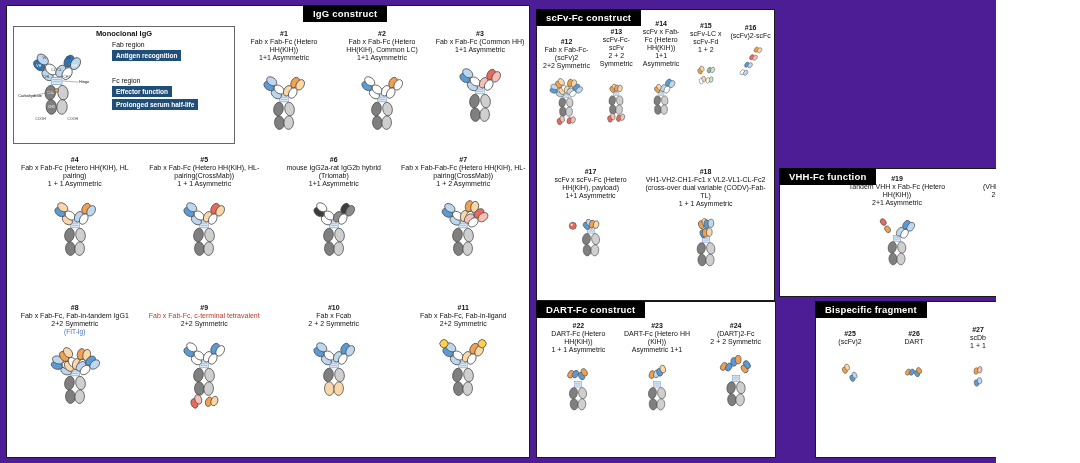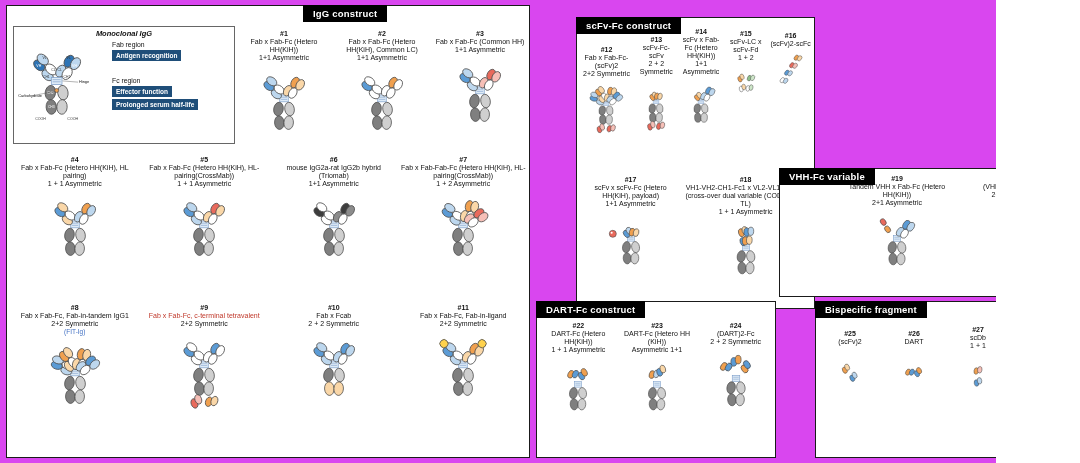--- a/index.html
+++ b/index.html
@@ -1,21 +1,21 @@
 <!DOCTYPE html>
 <html><head>
 <meta charset="utf-8">
 <style>
   *{margin:0;padding:0;box-sizing:border-box;}
   html,body{background:#fff;}
   body{font-family:"Liberation Sans","DejaVu Sans",sans-serif;color:#111;}
-  #stage{position:relative;width:996px;height:463px;background:#d946ef;overflow:hidden;}
+  #stage{position:relative;width:996px;height:463px;background:#4c1d95;overflow:hidden;}
   .panel{position:absolute;border:1.3px solid #1a1a1a;background:#fff;}
   #panel-igg{left:6px;top:5px;width:524px;height:453px;}
-  #panel-scfv{left:536px;top:17px;width:239px;height:292px;margin-left:40px;}
+  #panel-scfv{left:536px;top:9px;width:239px;height:292px;}
   #panel-vhh{left:779px;top:168px;width:296px;height:129px;}
   #panel-dart{left:536px;top:301px;width:240px;height:157px;}
   #panel-frag{left:815px;top:301px;width:260px;height:157px;}
   .panel-header{position:absolute;background:#000;color:#fff;font-weight:bold;font-size:9.5px;padding:3px 10px;letter-spacing:.2px;white-space:nowrap;z-index:5;}
   #panel-igg .panel-header{left:296px;top:-1px;}
   #panel-scfv .panel-header,#panel-vhh .panel-header,#panel-dart .panel-header,#panel-frag .panel-header{left:-1px;top:-1px;}
   .row{position:absolute;display:flex;align-items:flex-start;}
   #igg-row1{left:228px;top:24px;width:294px;}
   #igg-row2{left:3px;top:150px;width:518px;}
   #igg-row3{left:3px;top:298px;width:518px;}
@@ -24,21 +24,21 @@
   #vhh-row{left:58px;top:4px;width:236px;}
   #dart-row{left:2px;top:20px;width:236px;}
   #frag-row{left:2px;top:4px;width:256px;}
   .construct{flex:1;display:flex;flex-direction:column;align-items:center;padding:0 2px;text-align:center;min-width:0;}
   .c-num{font-size:7px;font-weight:bold;line-height:1.15;}
   .c-name{font-size:7px;line-height:1.15;}
   .c-stoich{font-size:7px;line-height:1.15;}
   .c-note{font-size:6.5px;line-height:1.2;}
   .glyph{margin-top:2px;display:block;}
   .inset{position:absolute;left:6px;top:20px;width:222px;height:118px;border:1px solid #666;background:#fff;}
-  .inset-title{text-align:center;font-size:7.5px;font-weight:600;margin-top:2px;font-style:italic;}
+  .inset-title{text-align:center;font-size:7.5px;font-weight:600;margin-top:2px;}
   #inset-svg{position:absolute;left:2px;top:13px;width:92px;height:100px;}
   .inset-labels{position:absolute;left:98px;top:12px;width:120px;display:flex;flex-direction:column;align-items:flex-start;}
   .ins-txt{font-size:6.8px;color:#111;margin-top:2px;}
   .ins-box{background:#1F4E79;color:#fff;font-size:6.5px;font-weight:bold;padding:2px 4px;margin-top:2px;white-space:nowrap;}
   .ins-gap{height:14px;}
   svg text{font-family:"Liberation Sans","DejaVu Sans",sans-serif;}
 </style>
 </head>
 <body>
 
@@ -619,21 +619,21 @@
               <ellipse cx="2.7" cy="-11" rx="3.9" ry="5.7" fill="#FAD7A8" stroke="#4D4D4D" stroke-width="0.9" transform="rotate(-8 2.7 -11)"></ellipse>
               <ellipse cx="-2.7" cy="-21.5" rx="3.9" ry="5.7" fill="#5B9BD5" stroke="#4D4D4D" stroke-width="0.9" transform="rotate(-8 -2.7 -21.5)"></ellipse>
               <ellipse cx="2.7" cy="-23.5" rx="3.9" ry="5.7" fill="#BDD7EE" stroke="#4D4D4D" stroke-width="0.9" transform="rotate(-8 2.7 -23.5)"></ellipse>
             </g>
           </svg>
         </div>
       </div>
   </section>
 
   <section class="panel" id="panel-vhh">
-    <div class="panel-header">VHH-Fc variable</div>
+    <div class="panel-header">VHH-Fc function</div>
     <div class="row" id="vhh-row">
         <div class="construct" style="padding-top: 2px;">
           <div class="c-num">#19</div>
           <div class="c-name">Tandem VHH x Fab-Fc (Hetero HH(KiH))</div>
           <div class="c-stoich">2+1 Asymmetric</div>
           <svg viewBox="0 0 80 94" class="glyph" style="width: 58px;">
             <rect x="35" y="36.5" width="10" height="8" fill="#DEEBF7" stroke="#7A9CC8" stroke-width="0.8"></rect>
             <line x1="36.3" y1="39" x2="43.7" y2="39" stroke="#7A9CC8" stroke-width="0.7"></line>
             <line x1="36.3" y1="41.6" x2="43.7" y2="41.6" stroke="#7A9CC8" stroke-width="0.7"></line>
             <ellipse cx="33.5" cy="53" rx="5.6" ry="8" fill="#7F7F7F" stroke="#4D4D4D" stroke-width="0.9" transform="rotate(10 33.5 53)"></ellipse>

